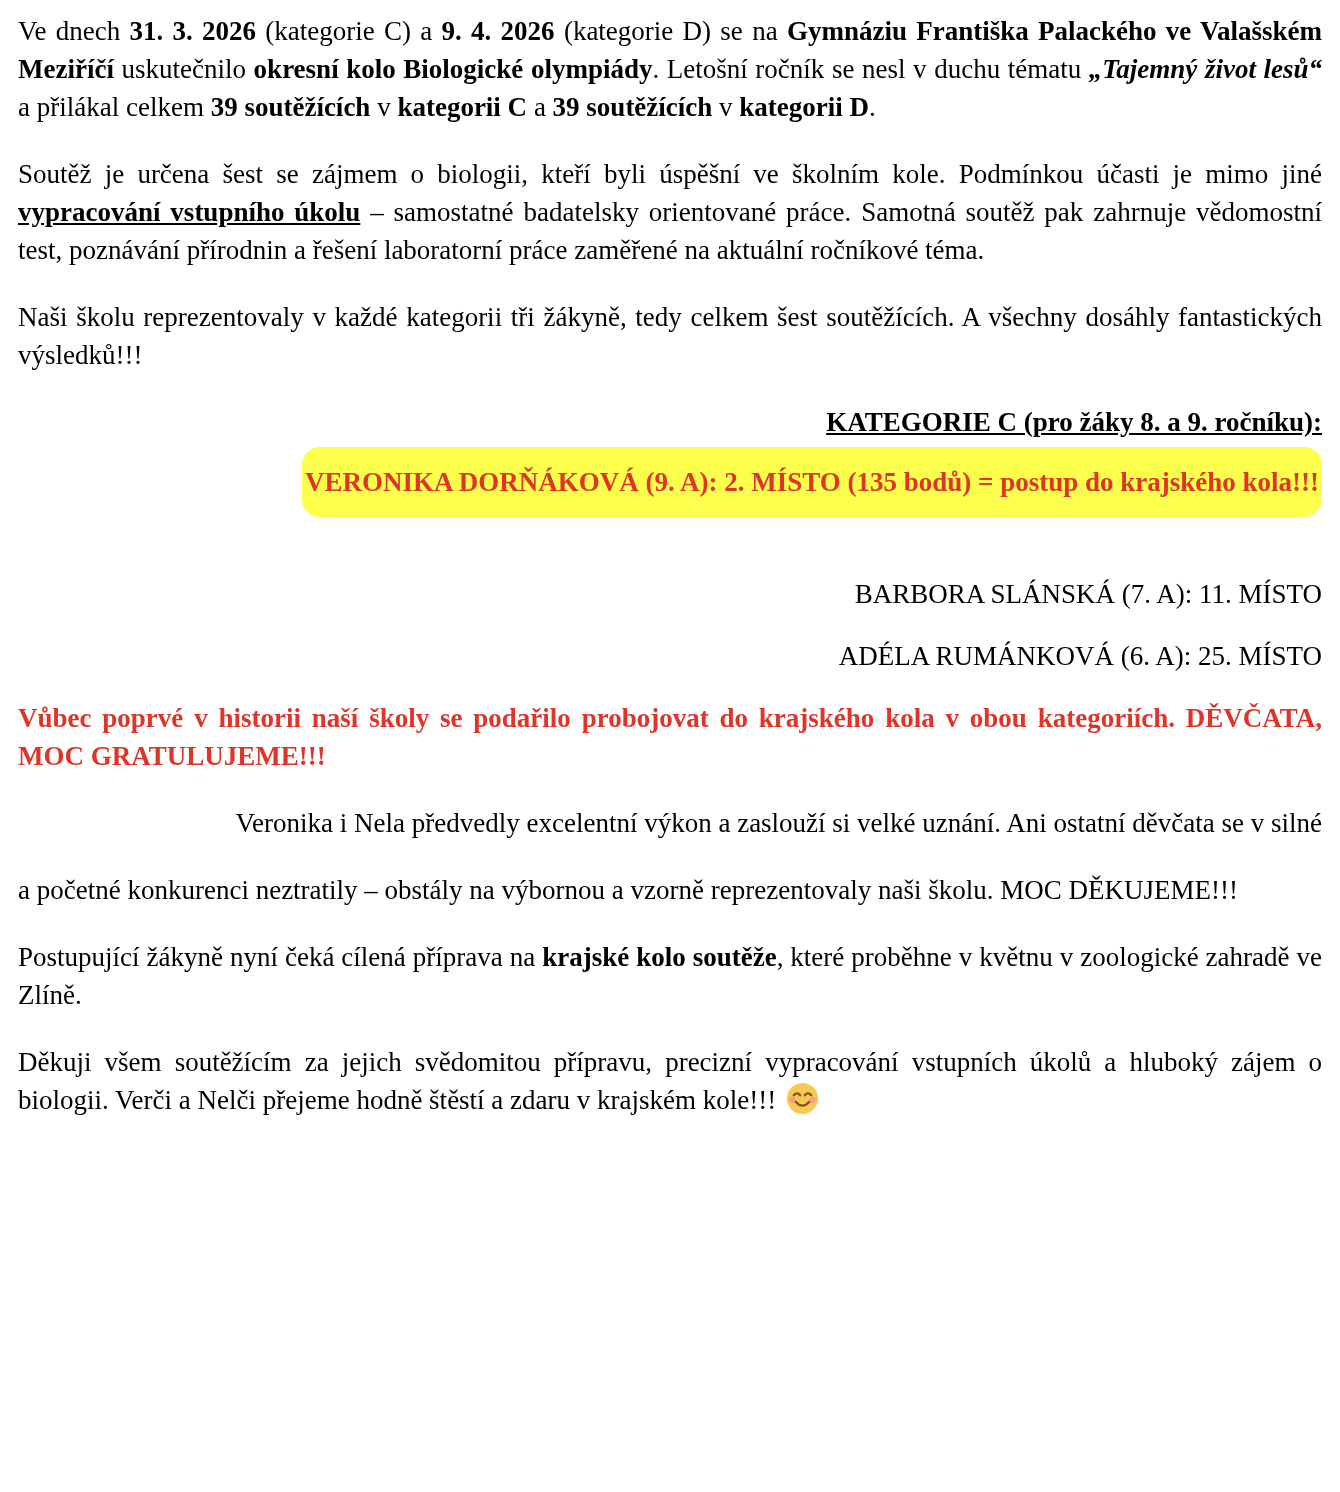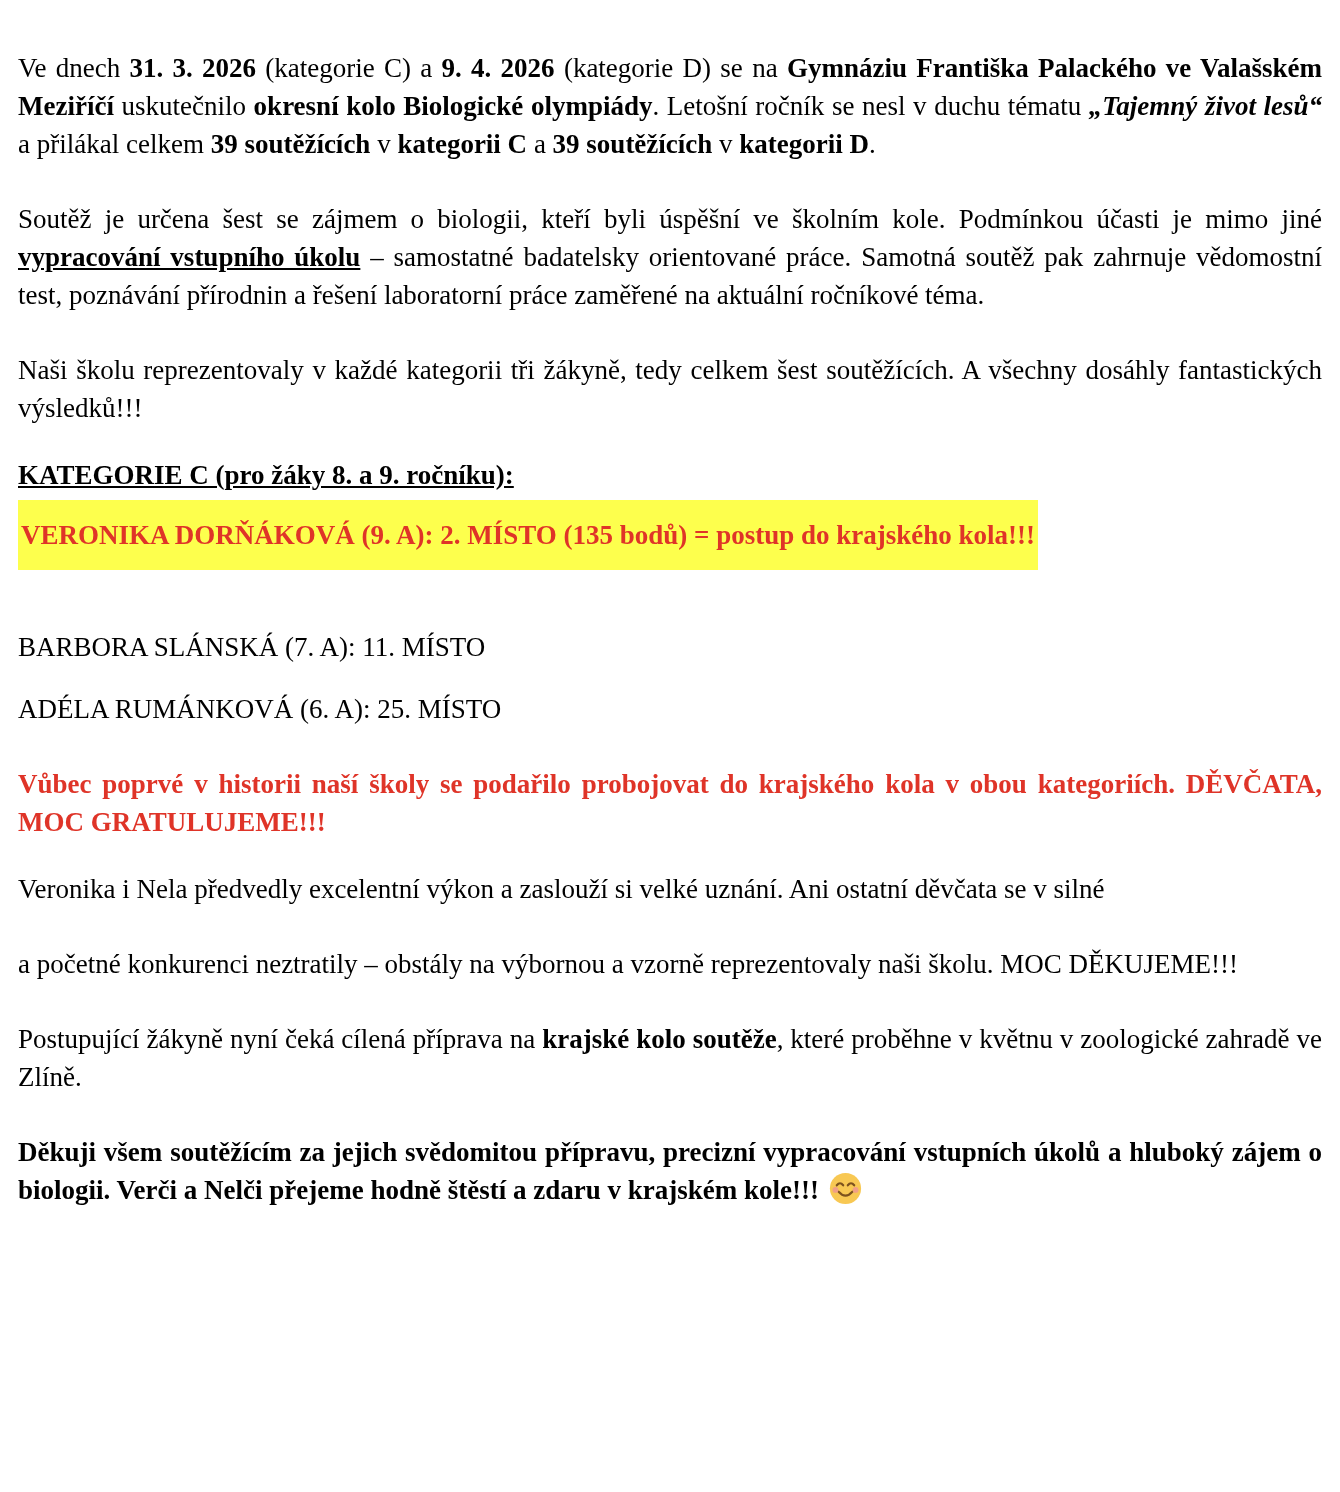--- a/index.html
+++ b/index.html
@@ -13,34 +13,36 @@
     font-size: 27px;
     line-height: 38px;
     padding: 12px 18px 0 18px;
     overflow-x: hidden;
   }
   p, h2 {
     margin: 0 0 29px 0;
     font-size: inherit;
     line-height: inherit;
     font-weight: normal;
+    text-align: right;
   }
-  .just { text-align: justify; margin-top: 37px; }
+  .just { text-align: justify; }
   .heading {
     font-weight: bold;
     text-decoration: underline;
     margin-bottom: 22px;
   }
   .result { margin-bottom: 24px; }
   .bold { font-weight: bold; }
   .red { color: var(--accent-red, #df3428); }
   .hl {
     background: var(--highlight-yellow, #fdff4d);
     padding: 20px 3px;
     font-weight: bold;
+    border-radius: 18px;
   }
   .spacer { height: 50px; }
   .emoji {
     display: inline-block;
     width: 33px;
     height: 33px;
     vertical-align: -6px;
     margin-left: 3px;
   }
   .emoji svg { width: 100%; height: 100%; display: block; }
@@ -71,21 +73,21 @@
   <p class="result">ADÉLA RUMÁNKOVÁ (6. A): 25. MÍSTO</p>
 
   <p class="just red bold">Vůbec poprvé v historii naší školy se podařilo probojovat do krajského kola v obou kategoriích. DĚVČATA, MOC GRATULUJEME!!!</p>
 
   <p>Veronika i Nela předvedly excelentní výkon a zaslouží si velké uznání. Ani ostatní děvčata se v silné</p>
 
   <p class="just">a početné konkurenci neztratily – obstály na výbornou a vzorně reprezentovaly naši školu. MOC DĚKUJEME!!!</p>
 
   <p class="just"><span>Postupující žákyně nyní čeká cílená příprava na </span><span style="font-weight: bold;">krajské kolo soutěže</span><span>, které proběhne v květnu v zoologické zahradě ve Zlíně.</span></p>
 
-  <p class="just"><span style="font-weight: bold;">Děkuji všem soutěžícím za jejich svědomitou přípravu, precizní vypracování vstupních úkolů a hluboký zájem o biologii. Verči a Nelči přejeme hodně štěstí a zdaru v krajském kole!!! </span>
+  <p class="just"><span style="font-weight: normal;">Děkuji všem soutěžícím za jejich svědomitou přípravu, precizní vypracování vstupních úkolů a hluboký zájem o biologii. Verči a Nelči přejeme hodně štěstí a zdaru v krajském kole!!! </span>
   <span class="emoji"><svg viewBox="0 0 36 36" xmlns="http://www.w3.org/2000/svg">
     <circle cx="18" cy="18" r="17" fill="var(--emoji-face, #f8c853)"></circle>
     <path d="M8.5 14.5 q3.5 -4.5 7 0" stroke="var(--emoji-detail, #7d521e)" stroke-width="2.4" fill="none" stroke-linecap="round"></path>
     <path d="M20.5 14.5 q3.5 -4.5 7 0" stroke="var(--emoji-detail, #7d521e)" stroke-width="2.4" fill="none" stroke-linecap="round"></path>
     <path d="M10.5 21.5 q7.5 8.5 15 0" stroke="var(--emoji-detail, #7d521e)" stroke-width="2.4" fill="none" stroke-linecap="round"></path>
     <circle cx="7" cy="19.5" r="3.2" fill="var(--emoji-cheek, #f09a8c)" opacity="0.9"></circle>
     <circle cx="29" cy="19.5" r="3.2" fill="var(--emoji-cheek, #f09a8c)" opacity="0.9"></circle>
   </svg></span>
 </p>
 

